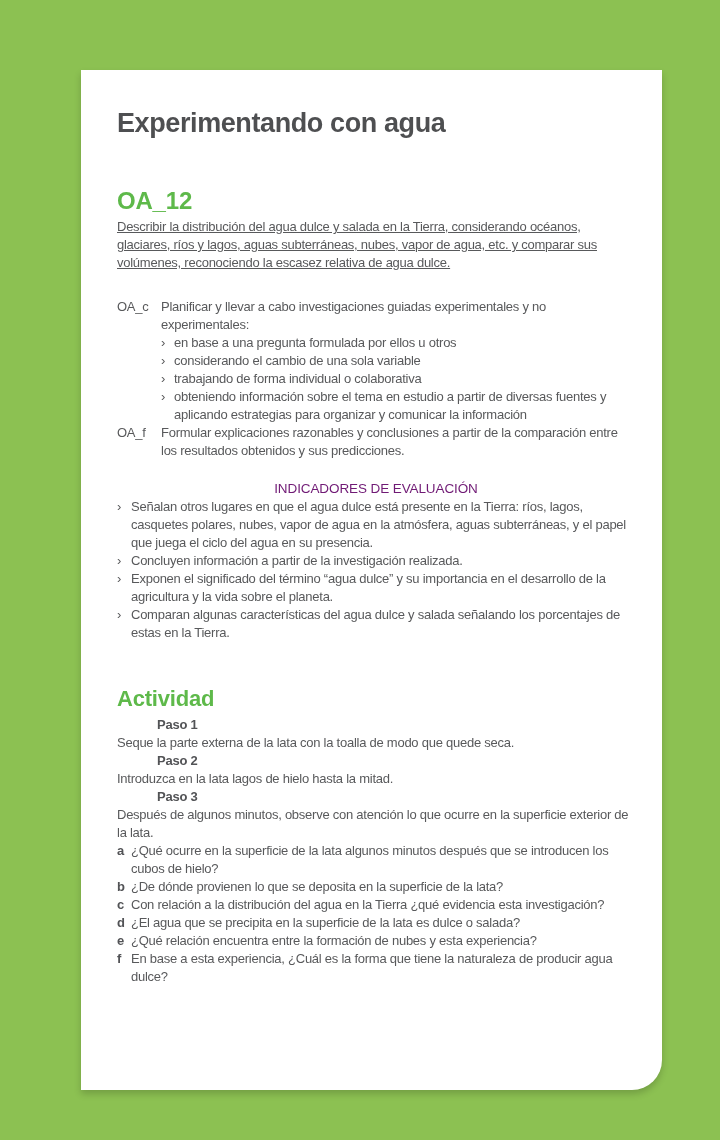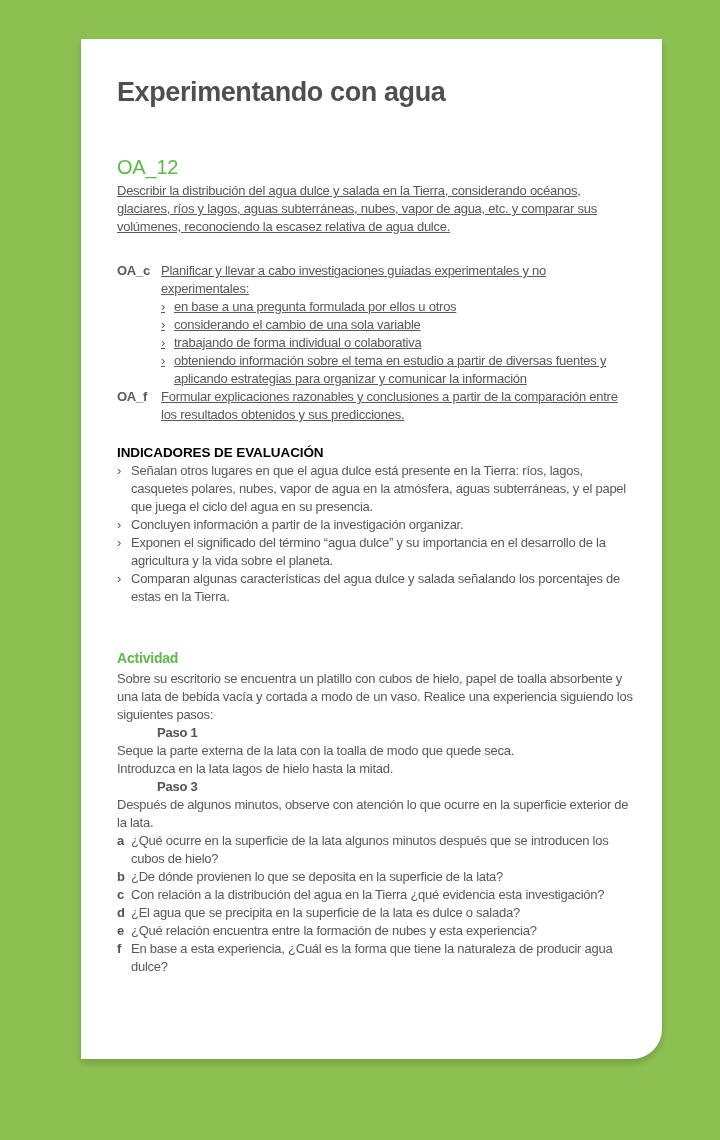--- a/index.html
+++ b/index.html
@@ -13,21 +13,21 @@
   html,body{width:720px;height:1140px;}
   body{
     background:var(--background);
     font-family:"Liberation Sans", sans-serif;
     position:relative;
     overflow:hidden;
   }
   .page{
     position:absolute;
     left:81px;
-    top:39px;
+    top:70px;
     width:581px;
     height:1020px;
     background:var(--page-bg);
     border-radius:0 0 30px 0;
     box-shadow:0 4px 7px rgba(0,0,0,0.18);
     padding:38px 27px 0 36px;
     overflow:hidden;
   }
   .page-title{
     font-size:27px;
@@ -36,54 +36,55 @@
     letter-spacing:-0.4px;
     margin-bottom:24px;
   }
   .body-text, .body-text p, .oa-body, .ind-text, .q-text, .step-text, .para{
     font-size:13px;
     line-height:18px;
     letter-spacing:-0.25px;
     color:var(--body-text);
   }
   .section-heading{
-    font-size:20px;
-    font-weight:400;
+    font-size:24px;
+    font-weight:700;
     color:var(--heading-green);
     letter-spacing:-0.2px;
     margin-bottom:3px;
     margin-top:48px;
   }
   .oa12-desc{margin-bottom:26px;text-decoration:underline;}
   .oa-row{display:flex;align-items:flex-start;}
   .oa-label{
-    font-weight:700;
+    font-weight:400;
     width:44px;
     flex-shrink:0;
     font-size:13px;
     line-height:18px;
     letter-spacing:-0.25px;
     color:var(--body-text);
   }
-  .oa-body{flex:1;text-decoration:underline;}
+  .oa-body{flex:1;}
   .sub-bullet{display:flex;}
   .marker{width:13px;flex-shrink:0;}
   .wrap-indent{flex:1;}
   .indicators-heading{
     font-size:13.5px;
-    font-weight:700;
-    color:#000000;
+    font-weight:400;
+    color:#701a75;
     letter-spacing:-0.1px;
     margin-top:21px;
     margin-bottom:2px;
+    text-align:center;
   }
   .ind-bullet{display:flex;}
   .ind-bullet .marker{width:14px;}
   .activity-heading{
-    font-size:14px;
+    font-size:22px;
     font-weight:700;
     color:var(--heading-green);
     letter-spacing:-0.2px;
     margin-top:44px;
     margin-bottom:4px;
   }
   .step-label{
     font-weight:700;
     color:#525356;
     font-size:13px;
@@ -141,39 +142,39 @@
   </div>
 
   <div class="indicators-heading">INDICADORES DE EVALUACIÓN</div>
 
   <div class="ind-bullet para">
     <span class="marker">›</span>
     <span class="wrap-indent ind-text">Señalan otros lugares en que el agua dulce está presente en la Tierra: ríos, lagos, casquetes polares, nubes, vapor de agua en la atmósfera, aguas subterráneas, y el papel que juega el ciclo del agua en su presencia.</span>
   </div>
   <div class="ind-bullet para">
     <span class="marker">›</span>
-    <span class="wrap-indent ind-text">Concluyen información a partir de la investigación organizar.</span>
+    <span class="wrap-indent ind-text">Concluyen información a partir de la investigación realizada.</span>
   </div>
   <div class="ind-bullet para">
     <span class="marker">›</span>
     <span class="wrap-indent ind-text">Exponen el significado del término “agua dulce” y su importancia en el desarrollo de la agricultura y la vida sobre el planeta.</span>
   </div>
   <div class="ind-bullet para">
     <span class="marker">›</span>
     <span class="wrap-indent ind-text">Comparan algunas características del agua dulce y salada señalando los porcentajes de estas en la Tierra.</span>
   </div>
 
   <h2 class="activity-heading">Actividad</h2>
-  <p class="para">Sobre su escritorio se encuentra un platillo con cubos de hielo, papel de toalla absorbente y una lata de bebida vacía y cortada a modo de un vaso. Realice una experiencia siguiendo los siguientes pasos:</p>
 
   <div>
     <div class="step-label">Paso 1</div>
     <div class="step-text">Seque la parte externa de la lata con la toalla de modo que quede seca.</div>
   </div>
   <div>
+    <div class="step-label">Paso 2</div>
     <div class="step-text">Introduzca en la lata lagos de hielo hasta la mitad.</div>
   </div>
   <div>
     <div class="step-label">Paso 3</div>
     <div class="step-text">Después de algunos minutos, observe con atención lo que ocurre en la superficie exterior de la lata.</div>
   </div>
 
 
   <div class="question">
     <span class="q-letter">a</span>

